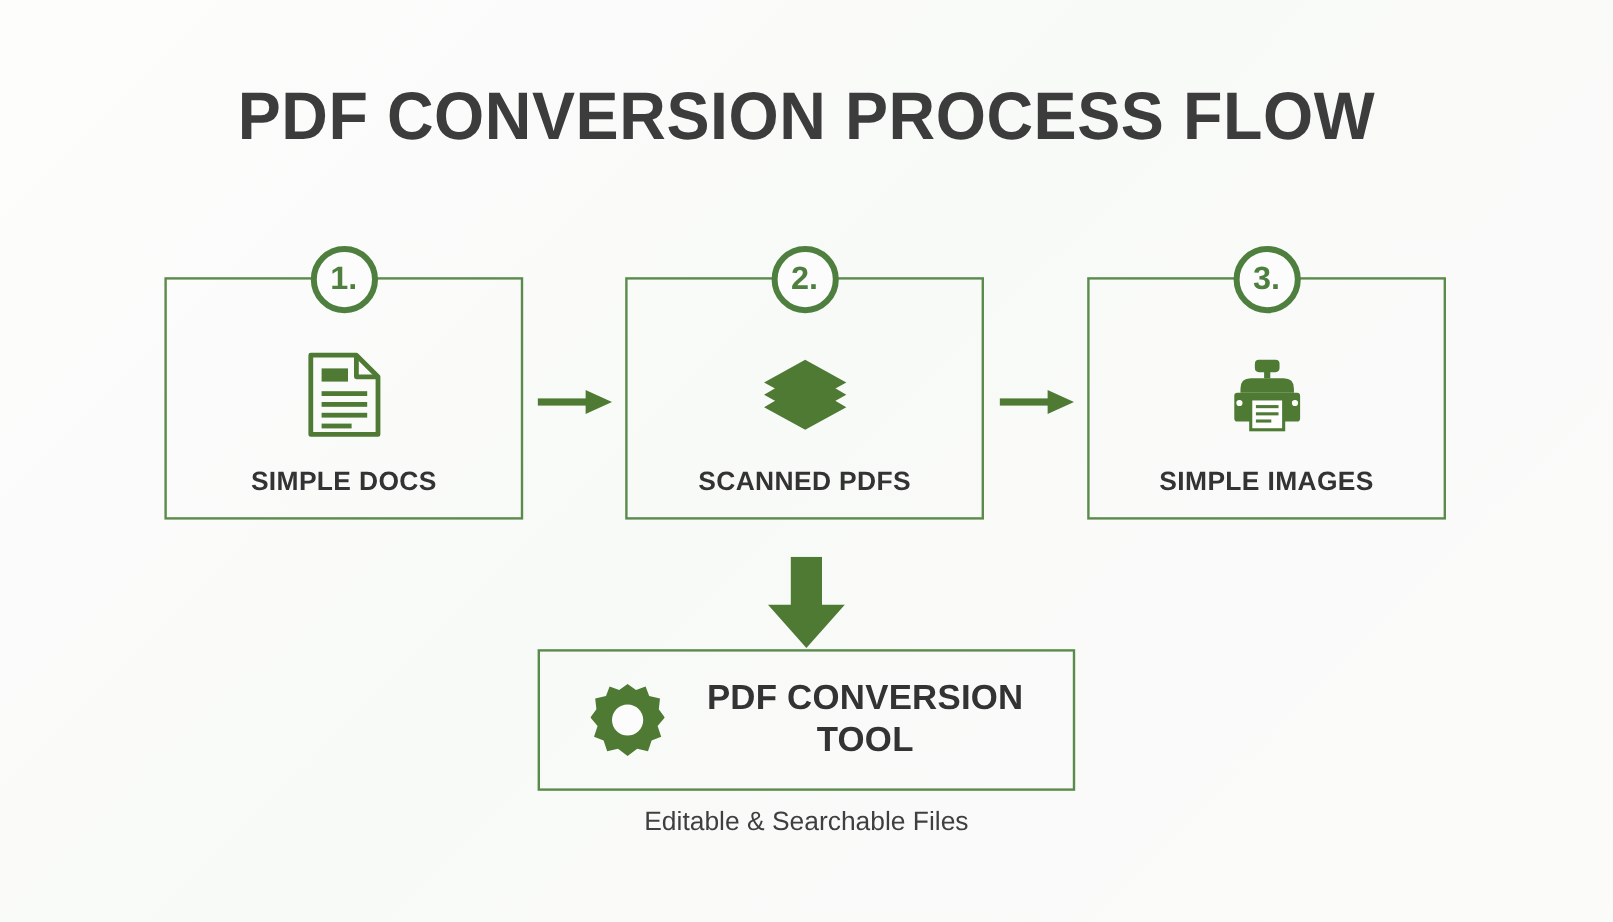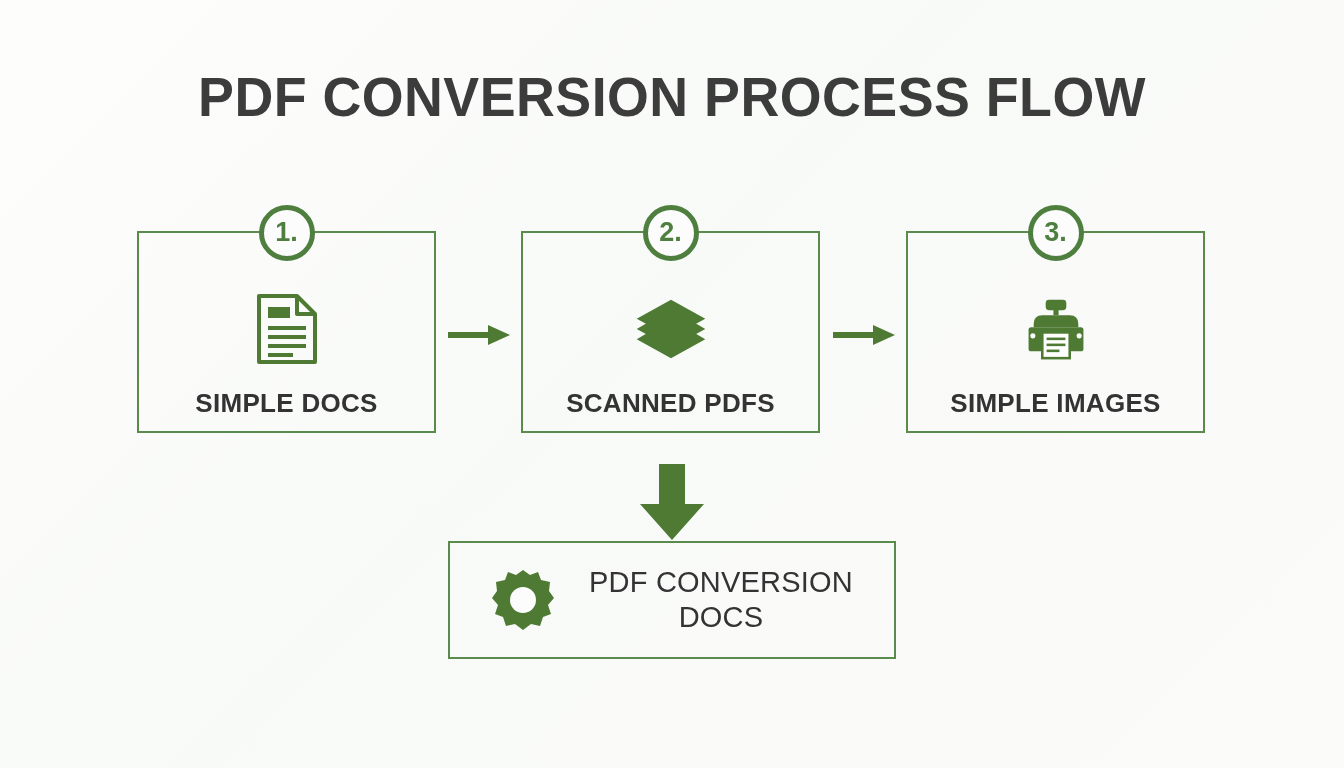--- a/index.html
+++ b/index.html
@@ -83,21 +83,21 @@
     align-items: center;
     justify-content: center;
   }
 
   .step-label {
     position: absolute;
     left: 0;
     top: 155px;
     width: 100%;
     text-align: center;
-    font-size: 26px;
+    font-size: 22px;
     font-weight: bold;
     color: #333333;
     letter-spacing: 0.3px;
   }
 
   
   .h-arrow {
     position: absolute;
     top: 321px;
     width: 64px;
@@ -133,21 +133,21 @@
     width: 62px;
     height: 62px;
     flex: 0 0 62px;
     margin-right: 22px;
     display: flex;
     align-items: center;
     justify-content: center;
   }
   .result-title {
     font-size: 29px;
-    font-weight: normal;
+    font-weight: bold;
     color: #333333;
     line-height: 1.22;
     text-align: center;
     width: 290px;
     letter-spacing: 0.2px;
   }
   .caption {
     position: absolute;
     left: 448px;
     top: 672px;
@@ -234,18 +234,19 @@
 
   <div class="result-box">
     <div class="result-icon">
       <svg width="62" height="62" viewBox="0 0 62 62">
         <path d="M31 1 L38 6 L46 3 L49 11 L58 13 L57 22 L62 29 L56 36 L59 45 L51 48 L48 57 L39 55 L31 61 L23 55 L14 57 L11 48 L3 45 L6 36 L0 29 L5 22 L4 13 L13 11 L16 3 L24 6 Z" fill="#4e7a34"></path>
         <circle cx="31" cy="31" r="13" fill="#fbfcfb"></circle>
       </svg>
     </div>
     <div class="result-title">
       <span>PDF CONVERSION</span><br>
-      <span>DOCS</span>
-    </div>
-  </div>
-
+      <span>TOOL</span>
+    </div>
+  </div>
+
+  <div class="caption">Editable &amp; Searchable Files</div>
 
 </div>
 
 </body></html>

